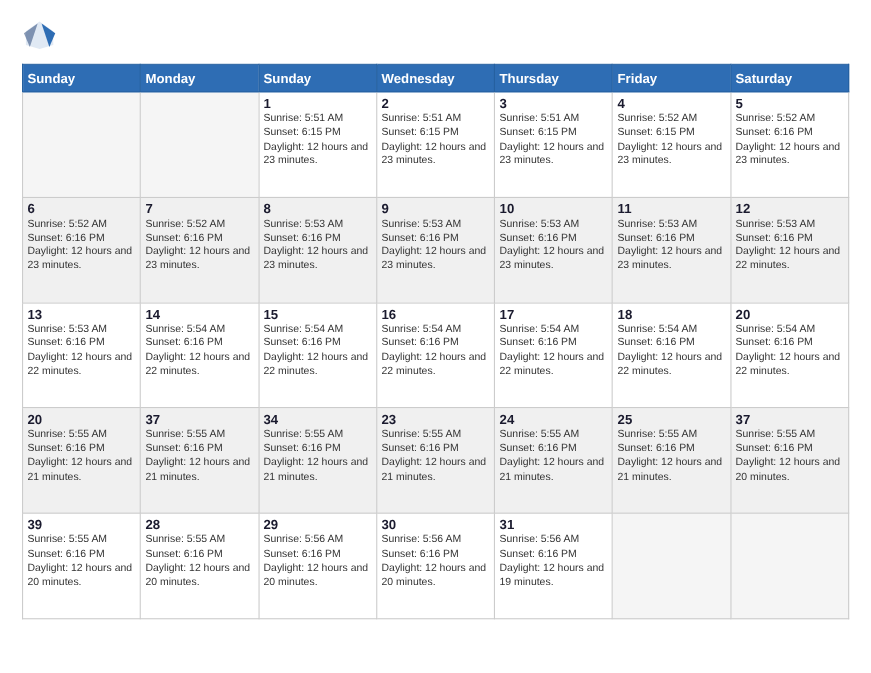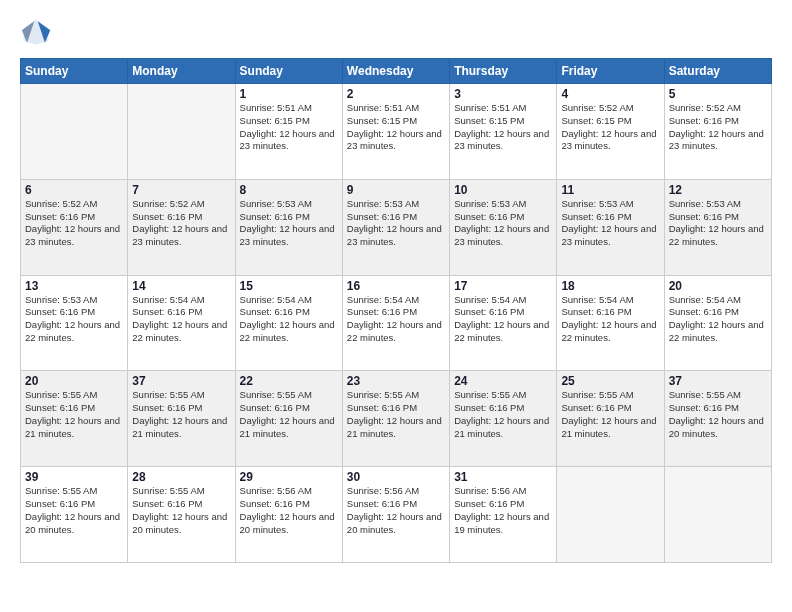--- a/index.html
+++ b/index.html
@@ -226,21 +226,21 @@
         <tr class="row-shaded">
           <td>
             <span class="day-num">20</span>
             <div class="day-info">Sunrise: 5:55 AM<br>Sunset: 6:16 PM<br>Daylight: 12 hours and 21 minutes.</div>
           </td>
           <td>
             <span class="day-num">37</span>
             <div class="day-info">Sunrise: 5:55 AM<br>Sunset: 6:16 PM<br>Daylight: 12 hours and 21 minutes.</div>
           </td>
           <td>
-            <span class="day-num">22</span>
+            <span class="day-num">34</span>
             <div class="day-info">Sunrise: 5:55 AM<br>Sunset: 6:16 PM<br>Daylight: 12 hours and 21 minutes.</div>
           </td>
           <td>
             <span class="day-num">23</span>
             <div class="day-info">Sunrise: 5:55 AM<br>Sunset: 6:16 PM<br>Daylight: 12 hours and 21 minutes.</div>
           </td>
           <td>
             <span class="day-num">24</span>
             <div class="day-info">Sunrise: 5:55 AM<br>Sunset: 6:16 PM<br>Daylight: 12 hours and 21 minutes.</div>
           </td>

